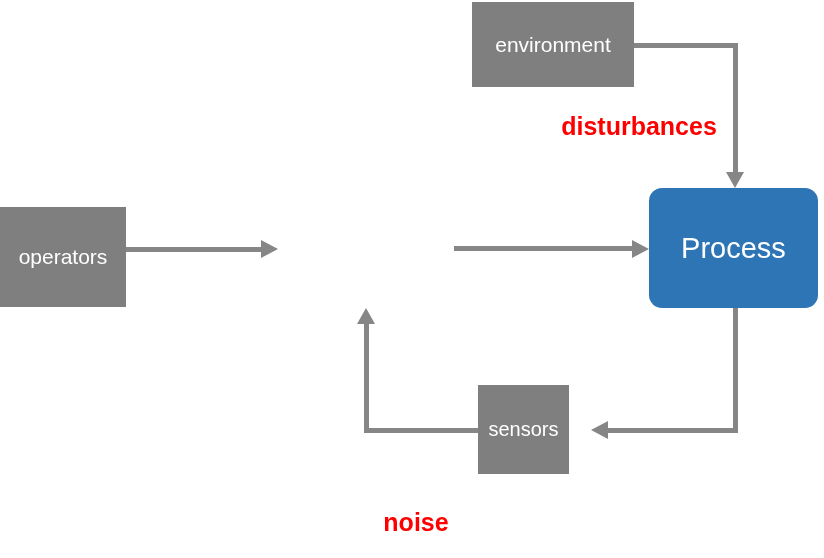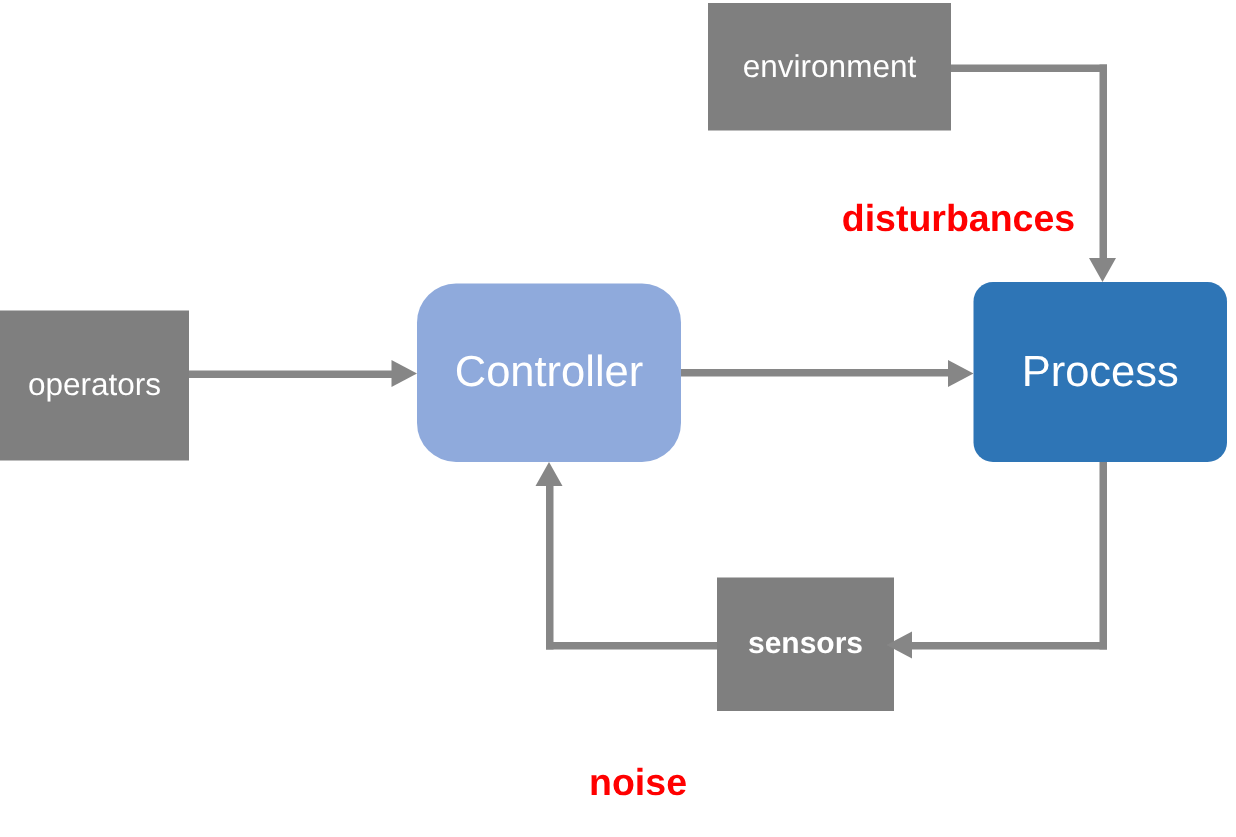--- a/index.html
+++ b/index.html
@@ -22,33 +22,33 @@
     justify-content: center;
     color: #ffffff;
     box-sizing: border-box;
     text-align: left;
   }
   .gray-box { background: #7f7f7f; font-size: 21px; }
   .rounded  { border-radius: 26px; font-size: 29px; }
 
   .node-environment { left: 472px; top: 2px;   width: 162px; height: 85px; }
   .node-operators   { left: 0px;   top: 207px; width: 126px; height: 100px; }
-  .node-sensors     { left: 478px; top: 385px; width: 118px; height: 89px; font-size: 20px; font-weight: bold; }
+  .node-sensors     { left: 478px; top: 385px; width: 91px; height: 89px; font-size: 20px; }
   .node-controller  { left: 278px; top: 189px; width: 176px; height: 119px; background: #8faadc; }
   .node-process     { left: 649px; top: 188px; width: 169px; height: 120px; background: #2e75b6; border-radius: 13px; }
 
   .red-label {
     position: absolute;
     color: #ff0000;
     font-weight: bold;
     font-size: 25px;
     text-align: center;
   }
-  .label-disturbances { left: 548px; top: 132px; width: 182px; }
-  .label-noise        { left: 374px; top: 508px; width: 84px; text-align: right;  }
+  .label-disturbances { left: 548px; top: 112px; width: 182px; }
+  .label-noise        { left: 374px; top: 508px; width: 84px;  }
 
   .edge-seg {
     position: absolute;
     background: #868686;
   }
   .arrowhead {
     position: absolute;
     width: 0;
     height: 0;
   }
@@ -82,23 +82,20 @@
 <div class="stage">
 
   <div class="node gray-box node-environment">
     <span>environment</span>
   </div>
 
   <div class="node gray-box node-operators">
     <span>operators</span>
   </div>
 
-  <div class="node rounded node-controller">
-    <span>Controller</span>
-  </div>
 
   <div class="node rounded node-process">
     <span>Process</span>
   </div>
 
   <div class="node gray-box node-sensors">
     <span>sensors</span>
   </div>
 
   <div class="red-label label-disturbances">disturbances</div>

